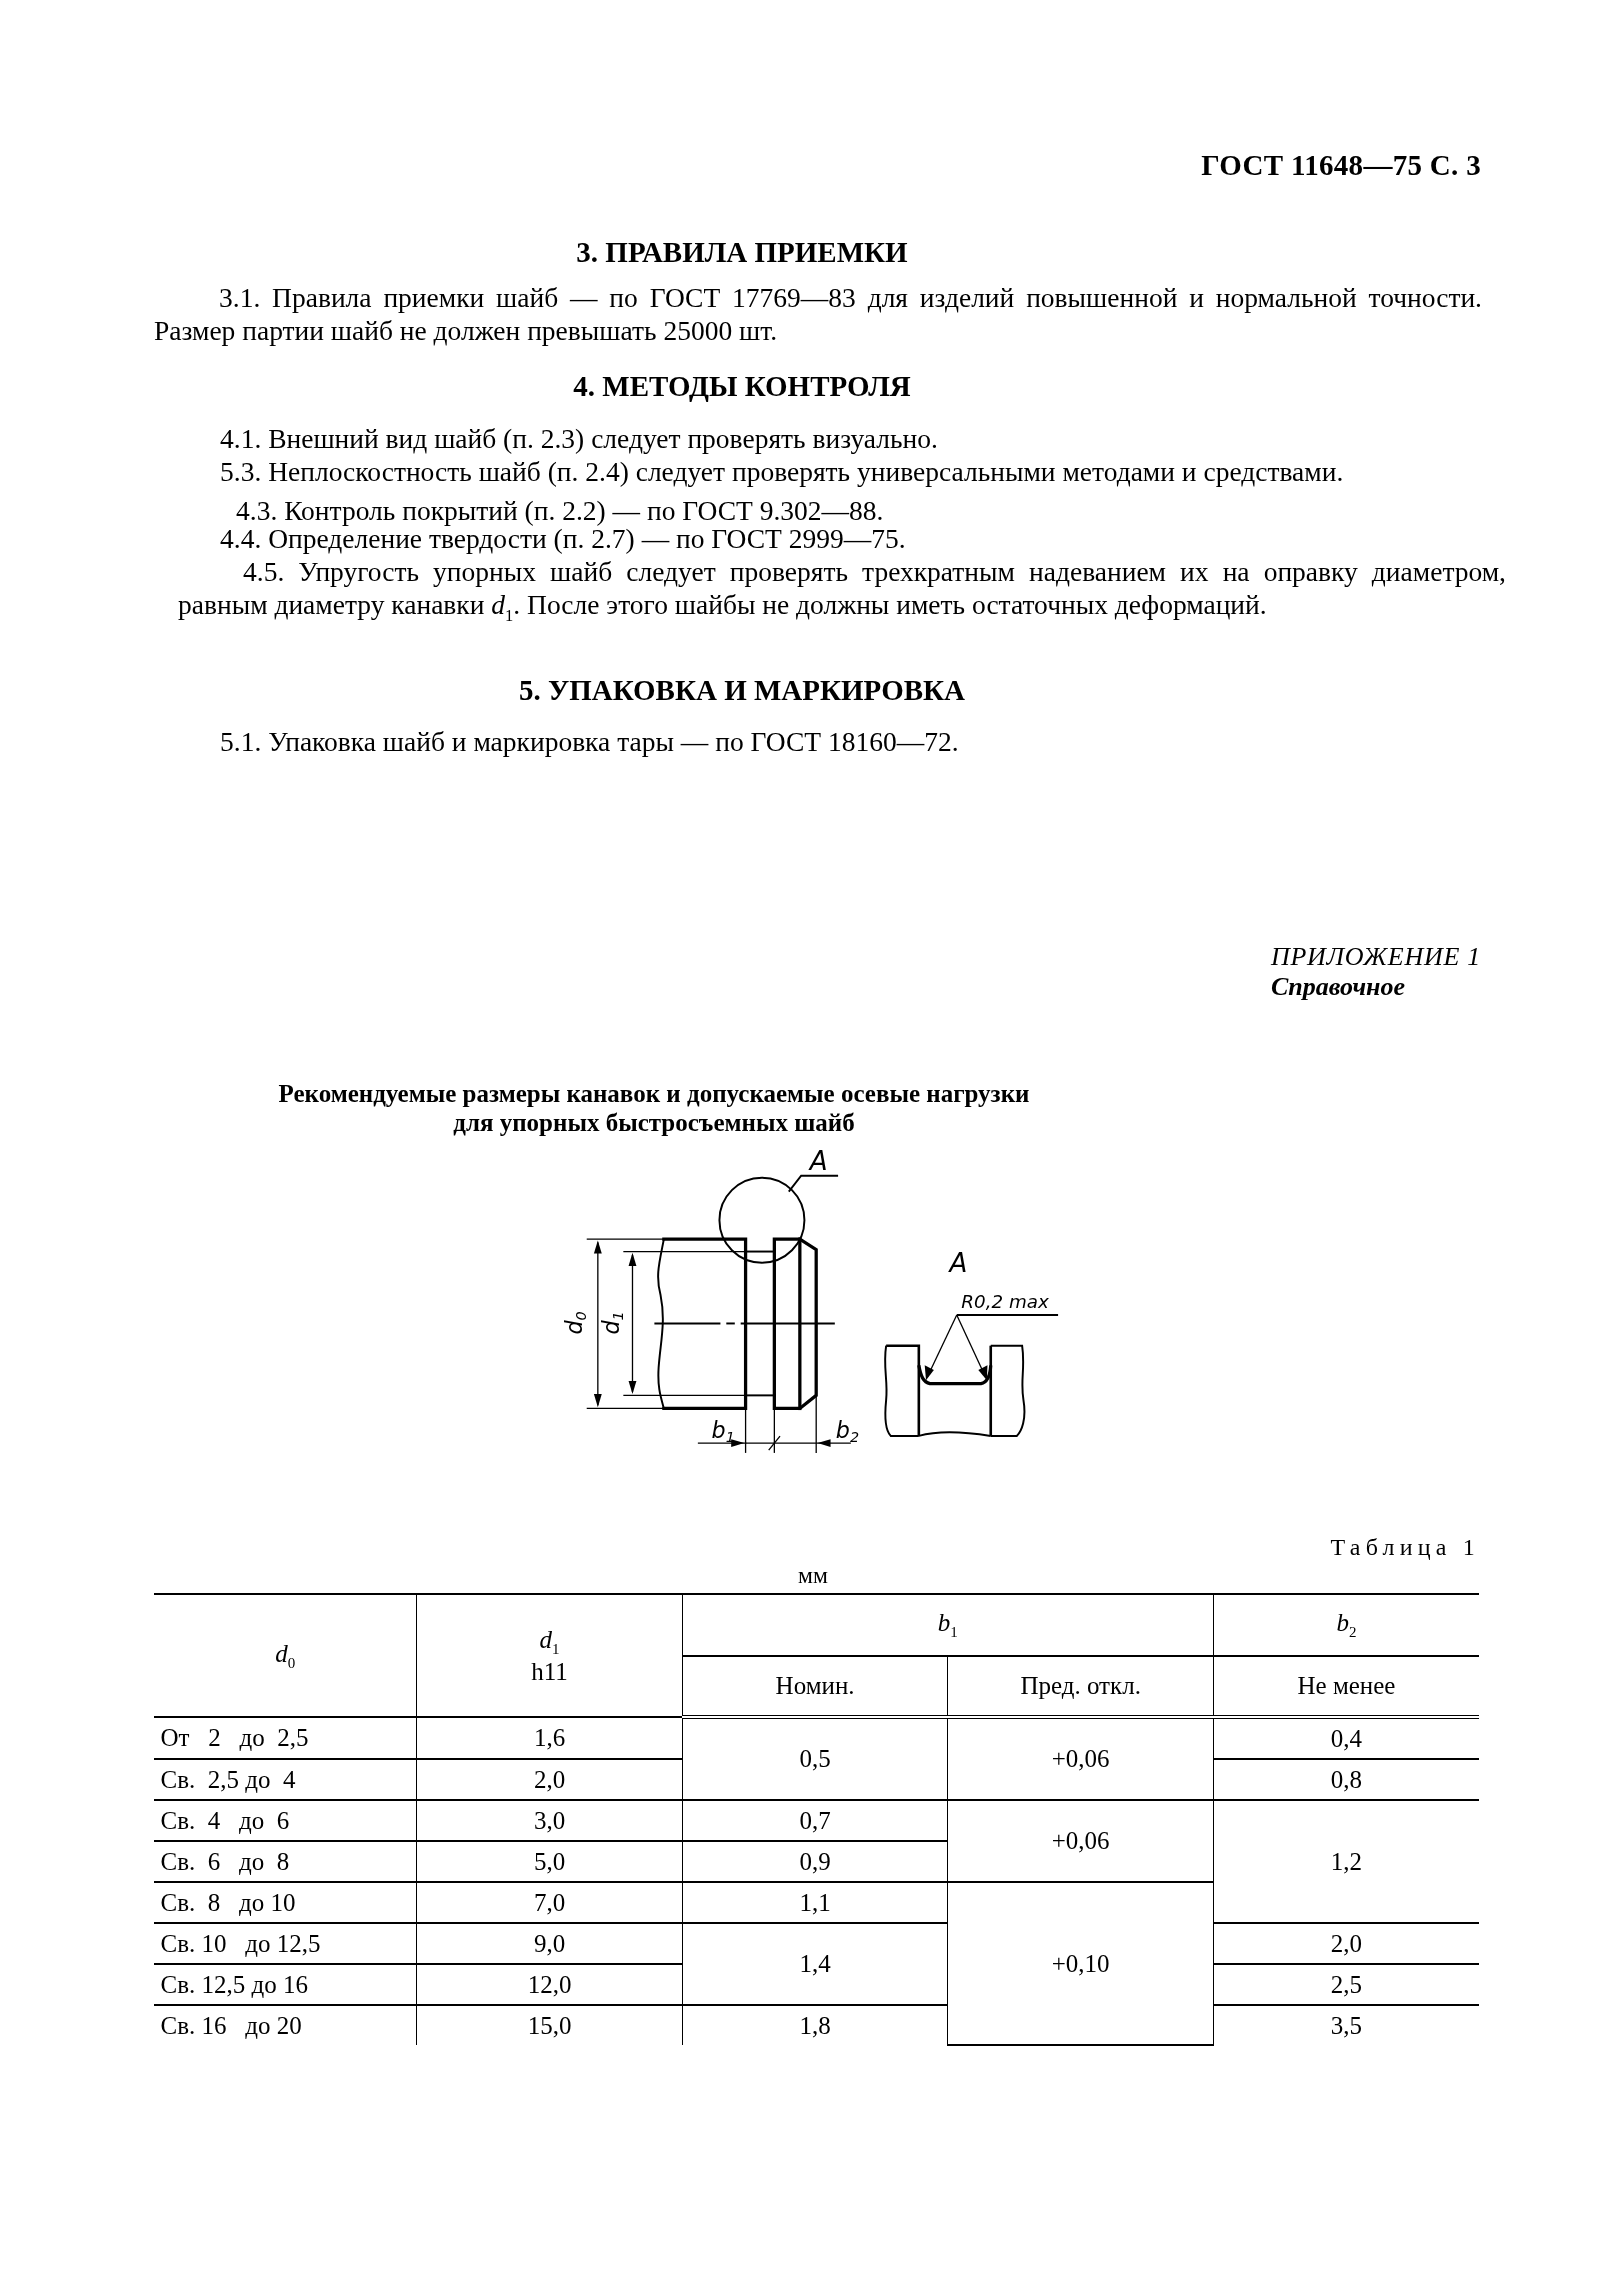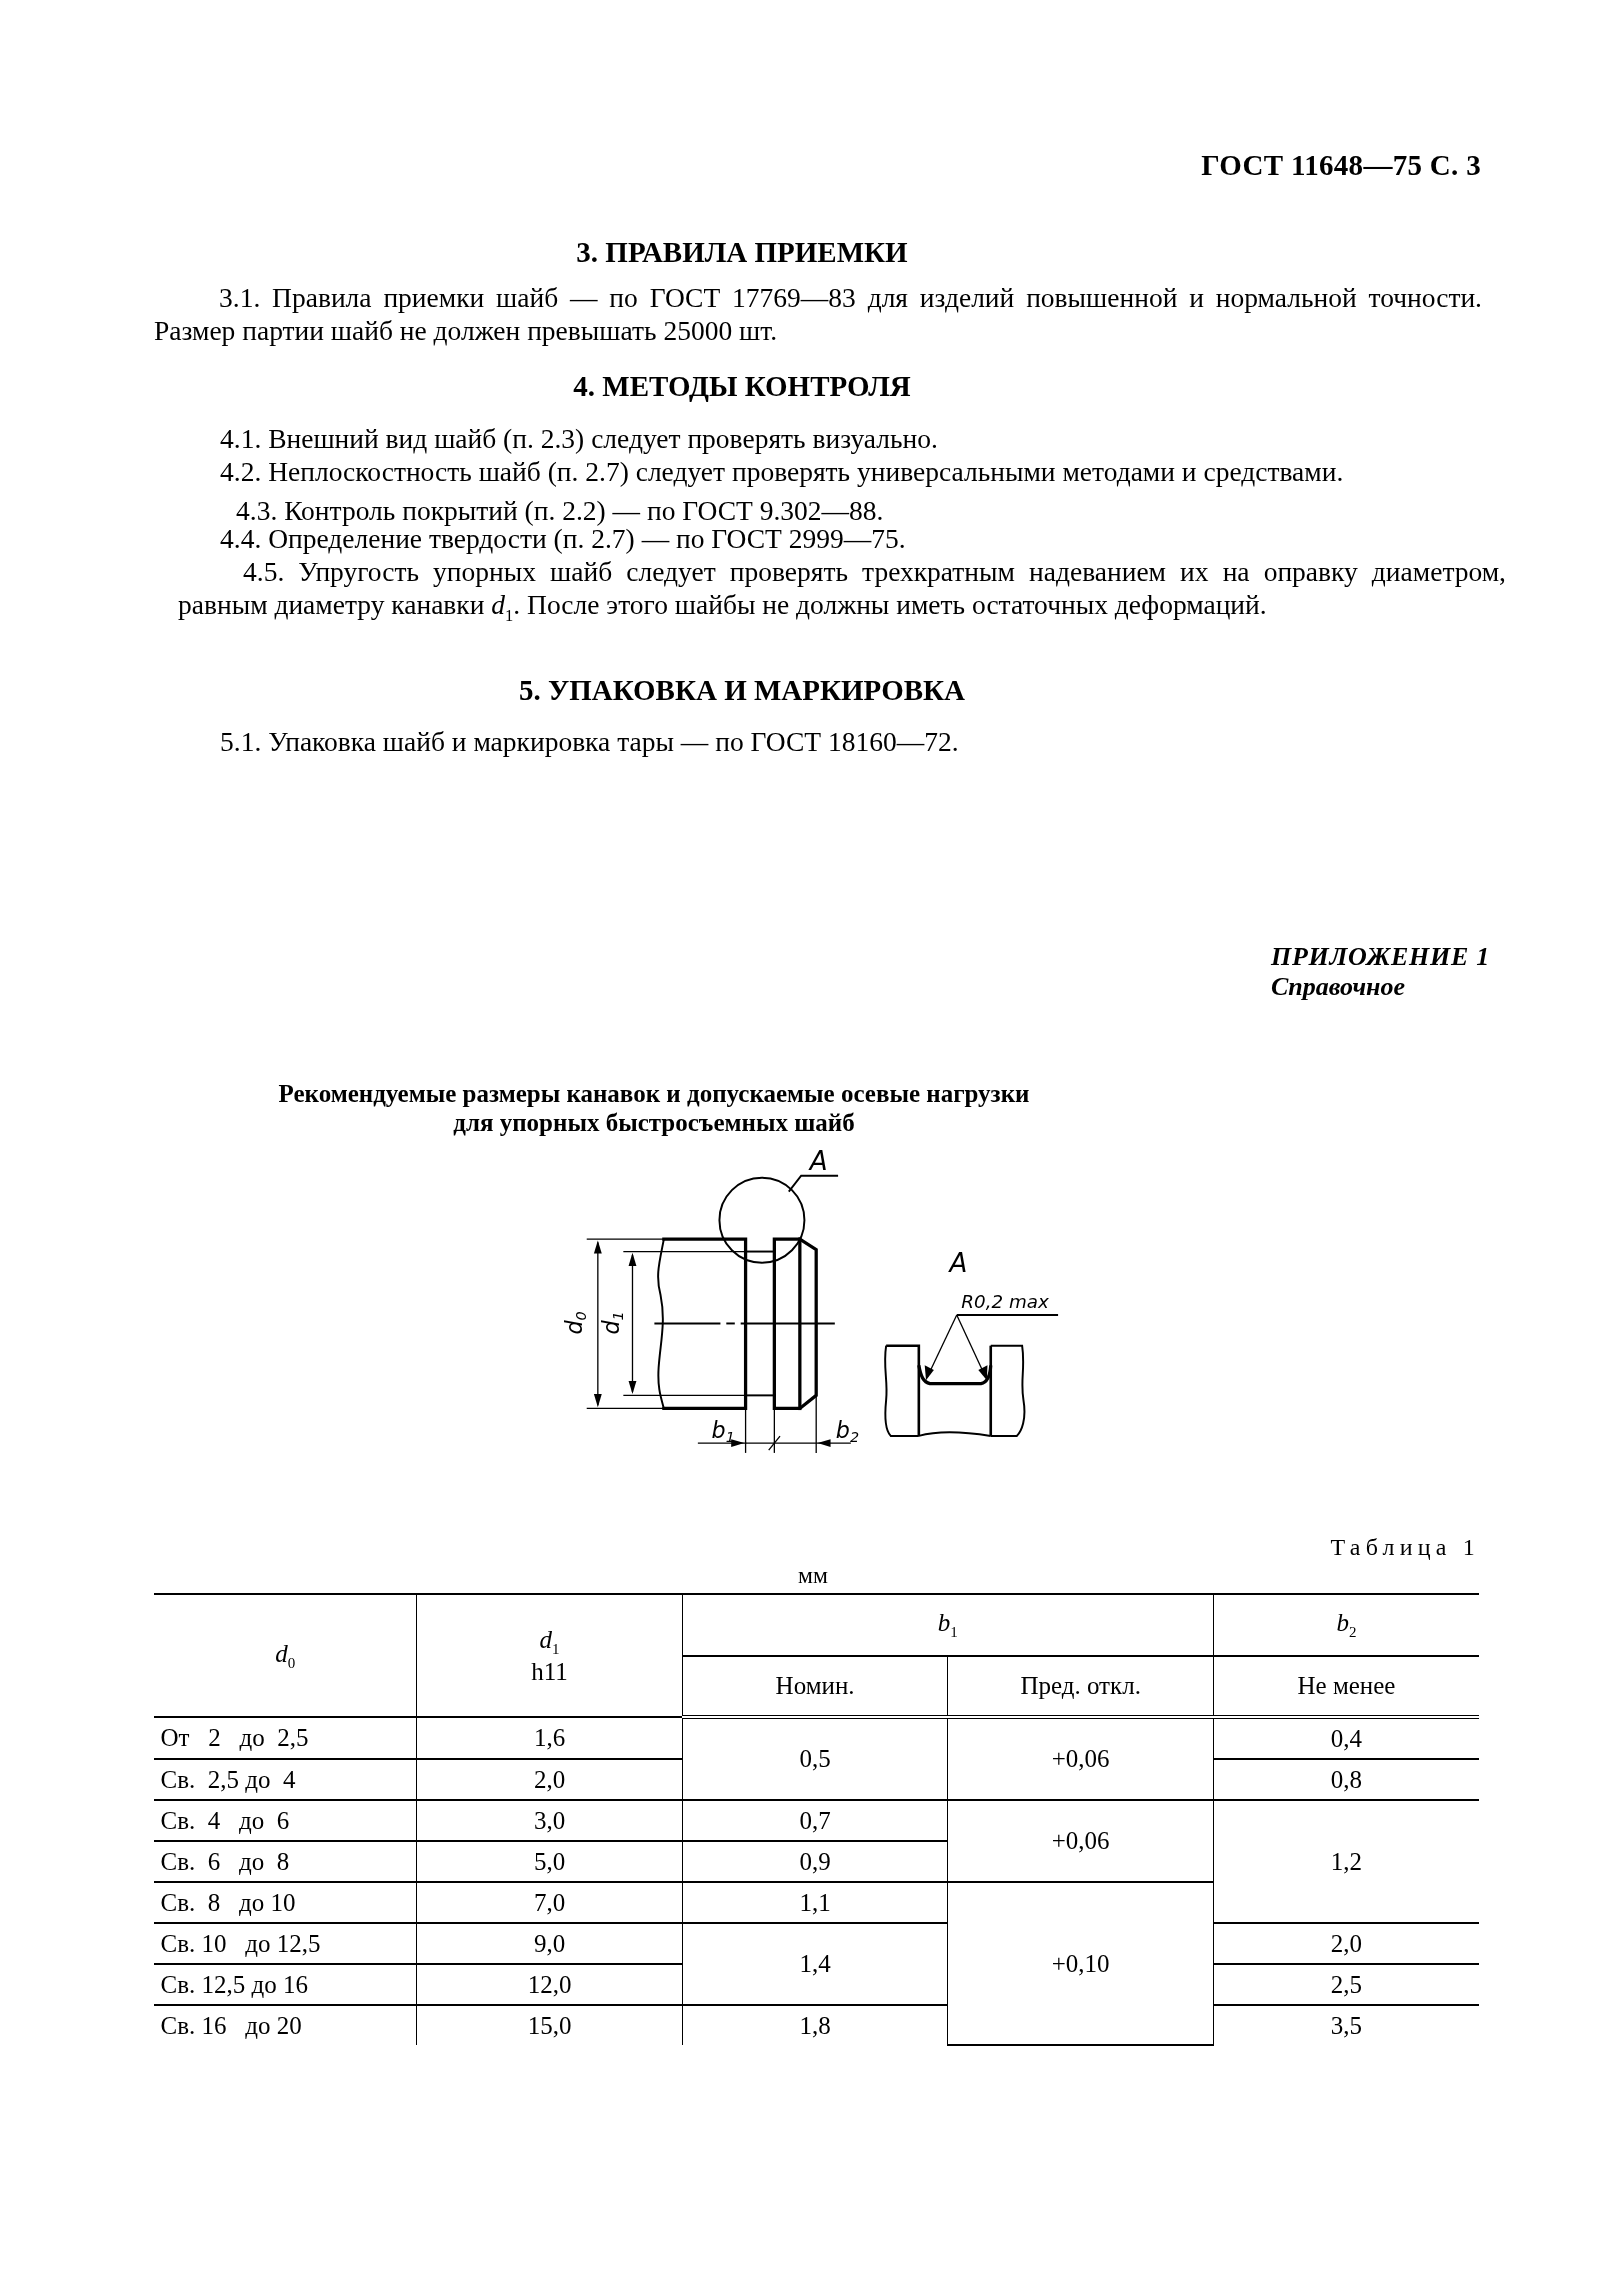--- a/index.html
+++ b/index.html
@@ -3,21 +3,21 @@
 <meta charset="utf-8">
 <style>
   html, body { margin: 0; padding: 0; background: #ffffff; }
   body { width: 1624px; height: 2295px; position: relative; font-family: "Liberation Serif", "DejaVu Serif", serif; color: #000; }
   .page-header { position: absolute; top: 149px; right: 143px; font-weight: bold; font-size: 29px; letter-spacing: 0.3px; }
   .section-title { position: absolute; left: 0; width: 1484px; text-align: center; font-weight: bold; font-size: 29px; }
   .para { position: absolute; left: 154px; width: 1328px; font-size: 27.5px; line-height: 33px; text-align: justify; }
   .para .indent { display: inline-block; width: 65px; }
   .para-line { position: absolute; left: 220px; font-size: 27.5px; line-height: 33px; white-space: nowrap; }
   .appendix { position: absolute; left: 1271px; top: 942px; font-style: italic; font-size: 26px; line-height: 30px; }
-  .appendix .a1 { font-weight: bold; letter-spacing: 0.7px; }
+  .appendix .a1 { font-weight: normal; letter-spacing: 0.7px; }
   .appendix .a2 { font-weight: bold; }
   .fig-title { position: absolute; left: 0; width: 1308px; top: 1079px; text-align: center; font-weight: bold; font-size: 25px; line-height: 29px; }
   .diagram { position: absolute; left: 556px; top: 1125px; }
   .table-caption { position: absolute; right: 144px; top: 1534px; font-size: 24px; letter-spacing: 5.2px; }
   .units { position: absolute; left: 798px; top: 1562px; font-size: 23.6px; }
   table.spec { position: absolute; left: 154px; top: 1593px; width: 1325px; border-collapse: collapse; font-size: 25px; }
   table.spec td, table.spec th { border-left: 1.3px solid #000; border-right: 1.3px solid #000; border-bottom: 2px solid #000; text-align: center; font-weight: normal; padding: 0; }
   table.spec tr.top th { border-top: 2.6px solid #000; }
   table.spec th:first-child, table.spec td:first-child { border-left: none; }
   table.spec th:last-child, table.spec td:last-child { border-right: none; }
@@ -33,21 +33,21 @@
 </head>
 <body>
 
 <div class="page-header">ГОСТ 11648—75 С. 3</div>
 
 <div class="section-title" style="top:236px;">3. ПРАВИЛА ПРИЕМКИ</div>
 <div class="para" style="top:281px;"><span class="indent"></span><span>3.1. Правила приемки шайб — по ГОСТ 17769—83 для изделий повышенной и нормальной точности. Размер партии шайб не должен превышать 25000 шт.</span></div>
 
 <div class="section-title" style="top:370px;">4. МЕТОДЫ КОНТРОЛЯ</div>
 <div class="para-line" style="top:422px;">4.1. Внешний вид шайб (п. 2.3) следует проверять визуально.</div>
-<div class="para-line" style="top:455px;">4.2. Неплоскостность шайб (п. 2.7) следует проверять универсальными методами и средствами.</div>
+<div class="para-line" style="top:455px;">5.3. Неплоскостность шайб (п. 2.4) следует проверять универсальными методами и средствами.</div>
 <div class="para-line" style="top:494px;margin-left:16px;">4.3. Контроль покрытий (п. 2.2) — по ГОСТ 9.302—88.</div>
 <div class="para-line" style="top:522px;">4.4. Определение твердости (п. 2.7) — по ГОСТ 2999—75.</div>
 <div class="para" style="top:555px;margin-left:24px;"><span class="indent"></span><span>4.5. Упругость упорных шайб следует проверять трехкратным надеванием их на оправку диаметром, равным диаметру канавки </span><i class="sym">d</i><sub>1</sub><span>. После этого шайбы не должны иметь остаточных деформаций.</span></div>
 
 <div class="section-title" style="top:674px;">5. УПАКОВКА И МАРКИРОВКА</div>
 <div class="para-line" style="top:725px;text-align:right;">5.1. Упаковка шайб и маркировка тары — по ГОСТ 18160—72.</div>
 
 <div class="appendix">
   <div class="a1">ПРИЛОЖЕНИЕ 1</div>
   <div class="a2">Справочное</div>

